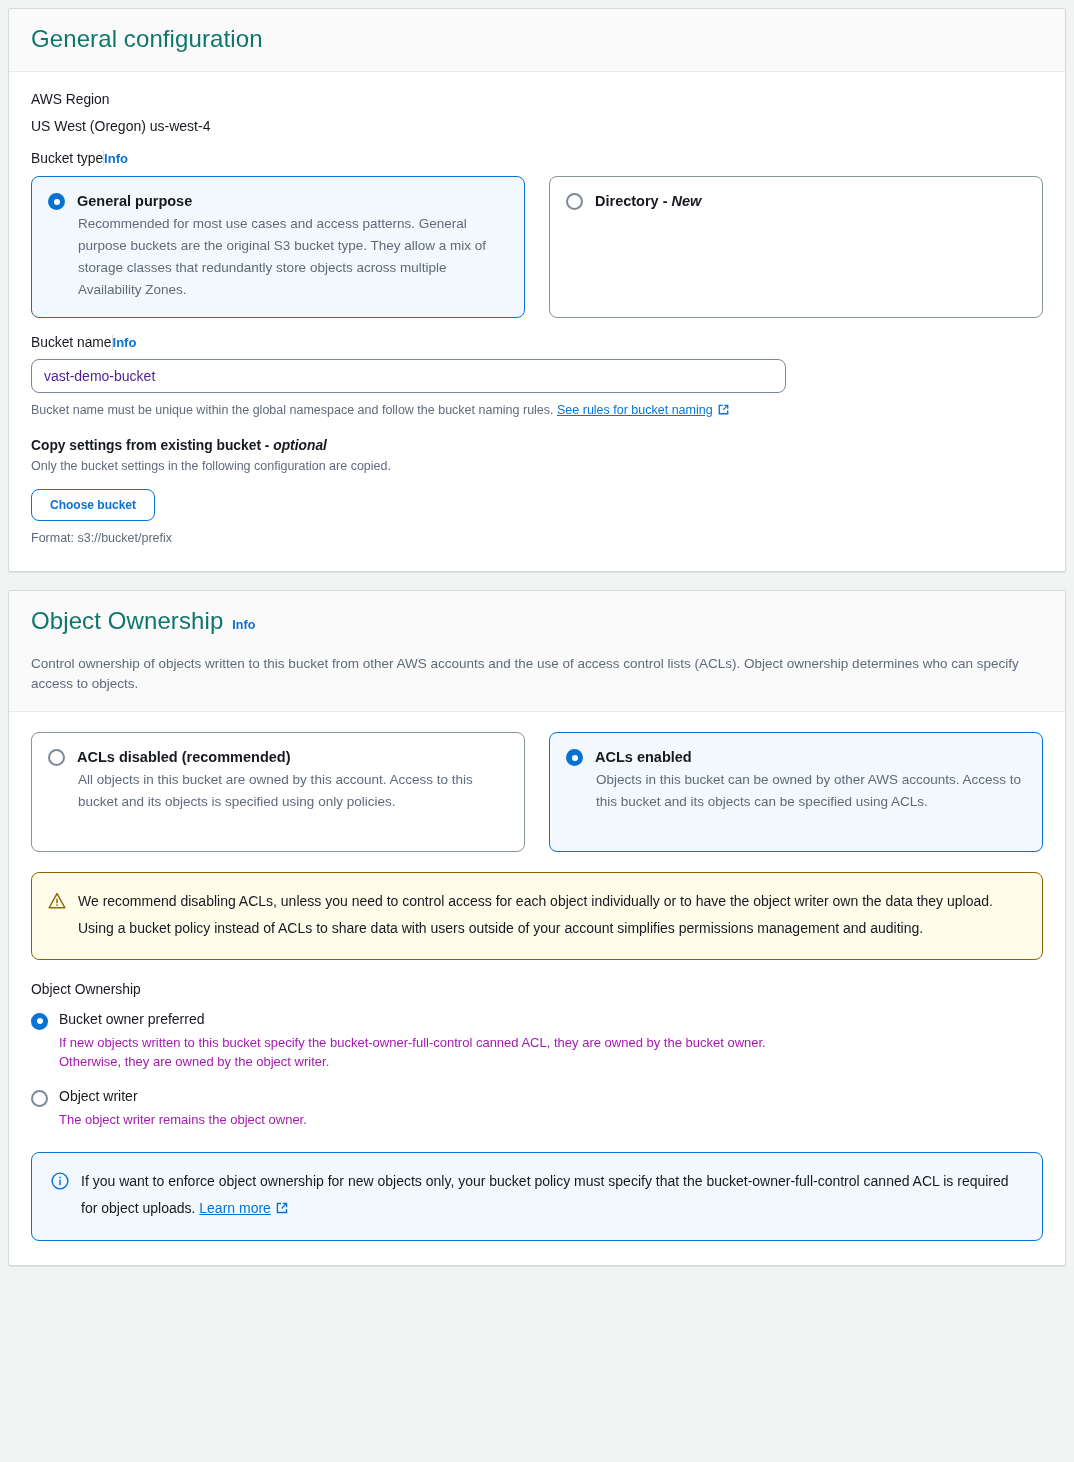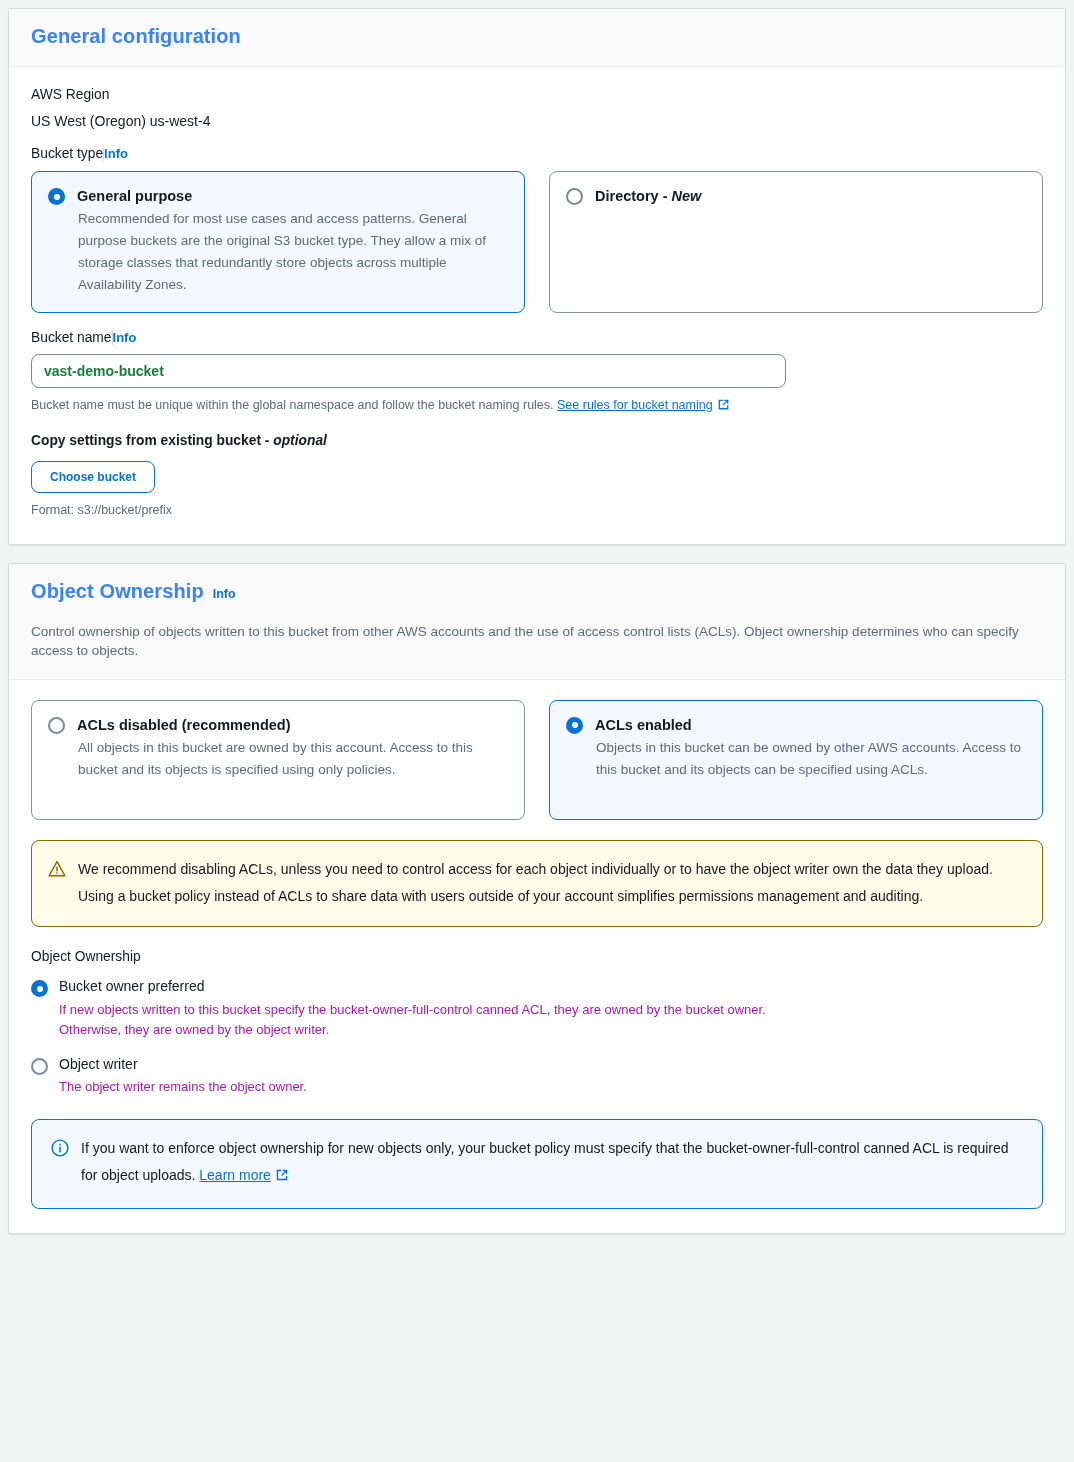--- a/index.html
+++ b/index.html
@@ -24,23 +24,23 @@
     border: 1px solid #d5dbdb;
     border-radius: 2px;
     box-shadow: 0 1px 1px rgba(0,28,36,.08);
   }
   .panel-header {
     background: #fafafa;
     border-bottom: 1px solid #e9ebed;
     padding: 16px 22px 18px 22px;
   }
   .panel-title {
-    font-size: 20px;
-    font-weight: bold;
-    color: #3b82f6;
+    font-size: 24px;
+    font-weight: normal;
+    color: #0f766e;
     letter-spacing: .1px;
   }
   .panel-title-row { display: flex; align-items: baseline; gap: 9px; }
   .panel-desc {
     font-size: 13.5px;
     color: #5f6b7a;
     line-height: 1.45;
     margin-top: 19px;
     max-width: 1010px;
   }
@@ -147,25 +147,24 @@
   
   .text-input {
     display: block;
     width: 755px;
     height: 34px;
     border: 1px solid #7d8998;
     border-radius: 8px;
     padding: 0 12px;
     font-family: "Liberation Sans", sans-serif;
     font-size: 14px;
-    color: #15803d;
+    color: #4c1d95;
     background: #ffffff;
     margin-top: 9px;
     outline: none;
-    font-weight: bold;
   }
 
   
   .btn {
     display: inline-block;
     border: 1px solid #0972d3;
     border-radius: 8px;
     background: #ffffff;
     color: #0972d3;
     font-family: "Liberation Sans", sans-serif;
@@ -274,20 +273,21 @@
       </div>
 
       <input class="text-input" type="text" value="vast-demo-bucket" style="">
 
       <div class="hint"><span>Bucket name must be unique within the global namespace and follow the bucket naming rules. </span><span class="ext-link">See rules for bucket naming</span><span class="ext-icon"><svg width="13" height="13" viewBox="0 0 16 16">
               <path d="M2 2h5v1.6H3.6v8.8h8.8V9H14v5H2z" fill="#0972d3"></path>
               <path d="M9 2h5v5h-1.6V4.7L8.1 9 7 7.9l4.3-4.3H9z" fill="#0972d3"></path>
             </svg></span></div>
 
       <div class="field-label bold" style="margin-top:17px;"><span>Copy settings from existing bucket - </span><em>optional</em></div>
+      <div class="hint" style="margin-top:5px;">Only the bucket settings in the following configuration are copied.</div>
 
       <button class="btn">Choose bucket</button>
 
       <div class="hint">Format: s3://bucket/prefix</div>
 
     </div>
   </section>
 
   <div class="spacer"></div>
 

